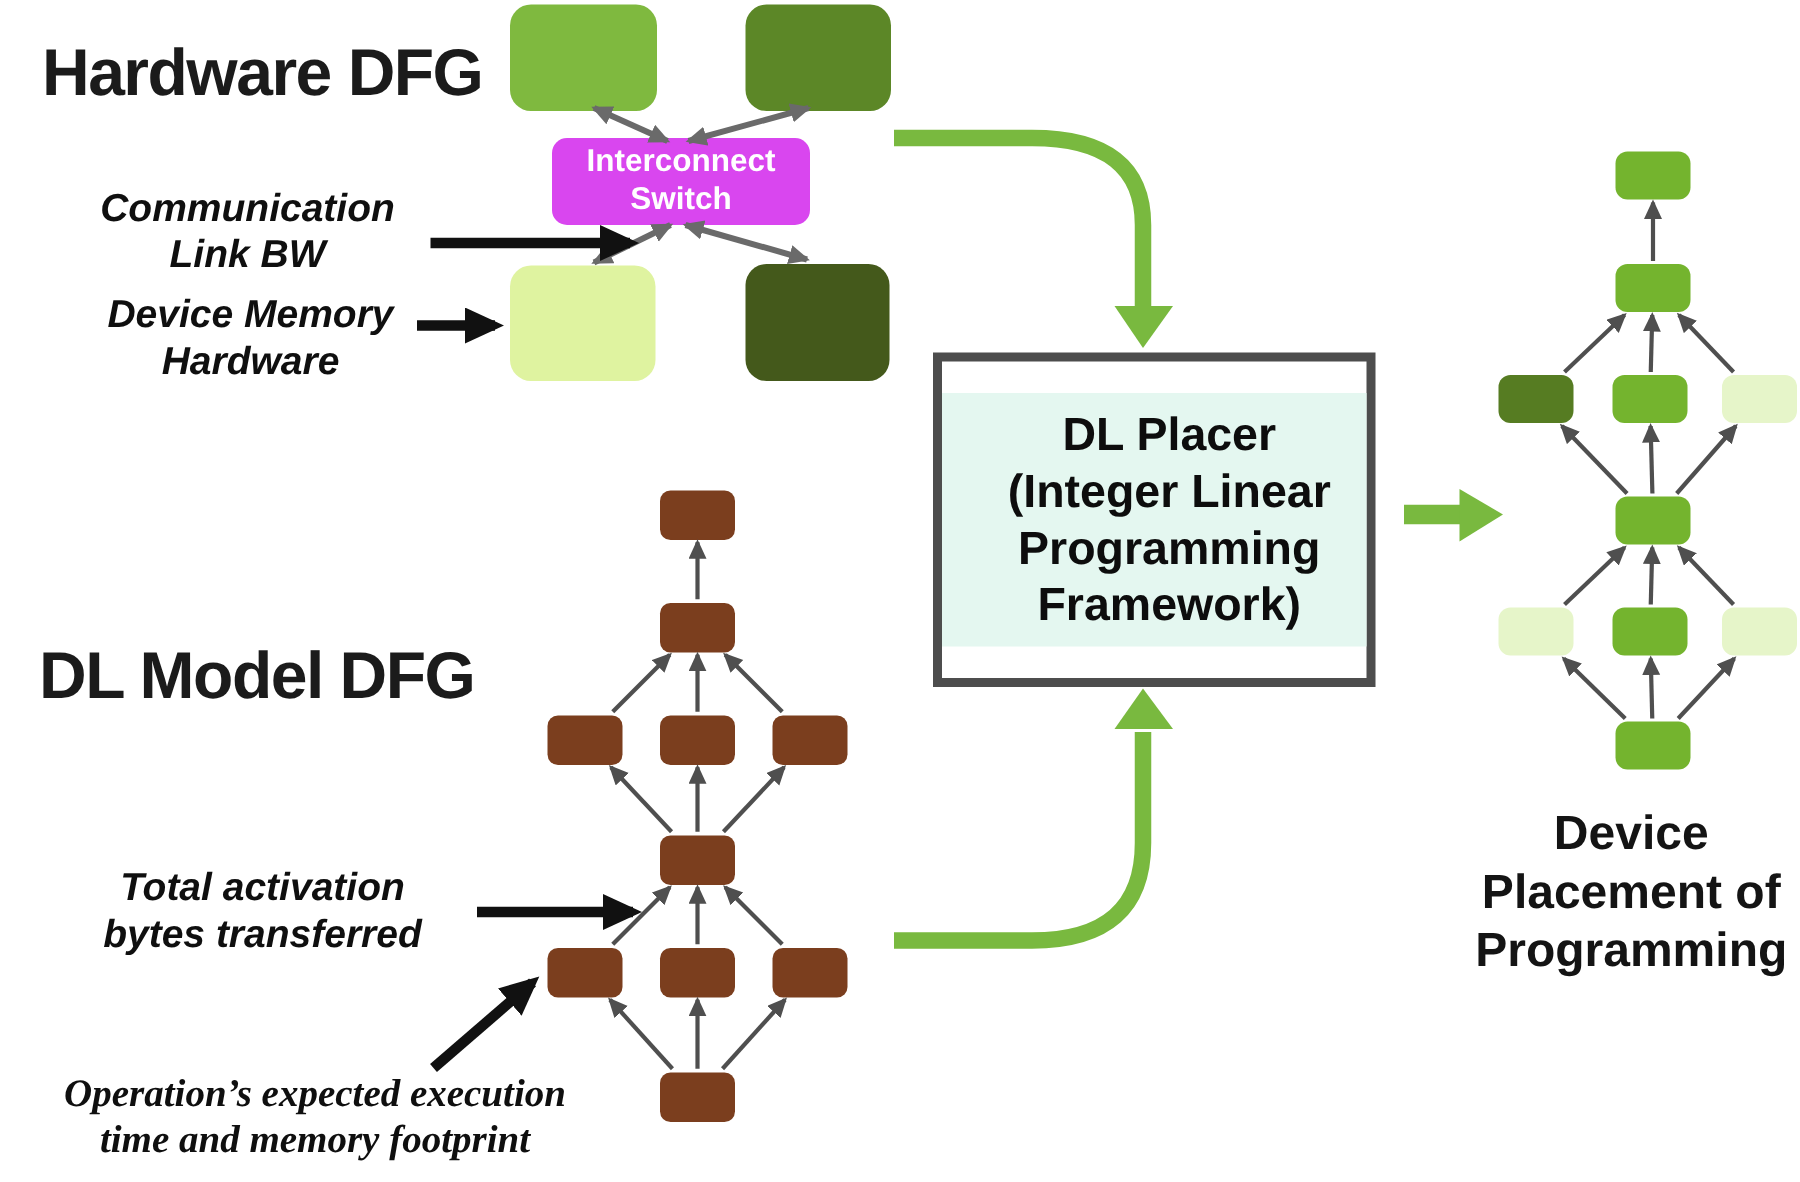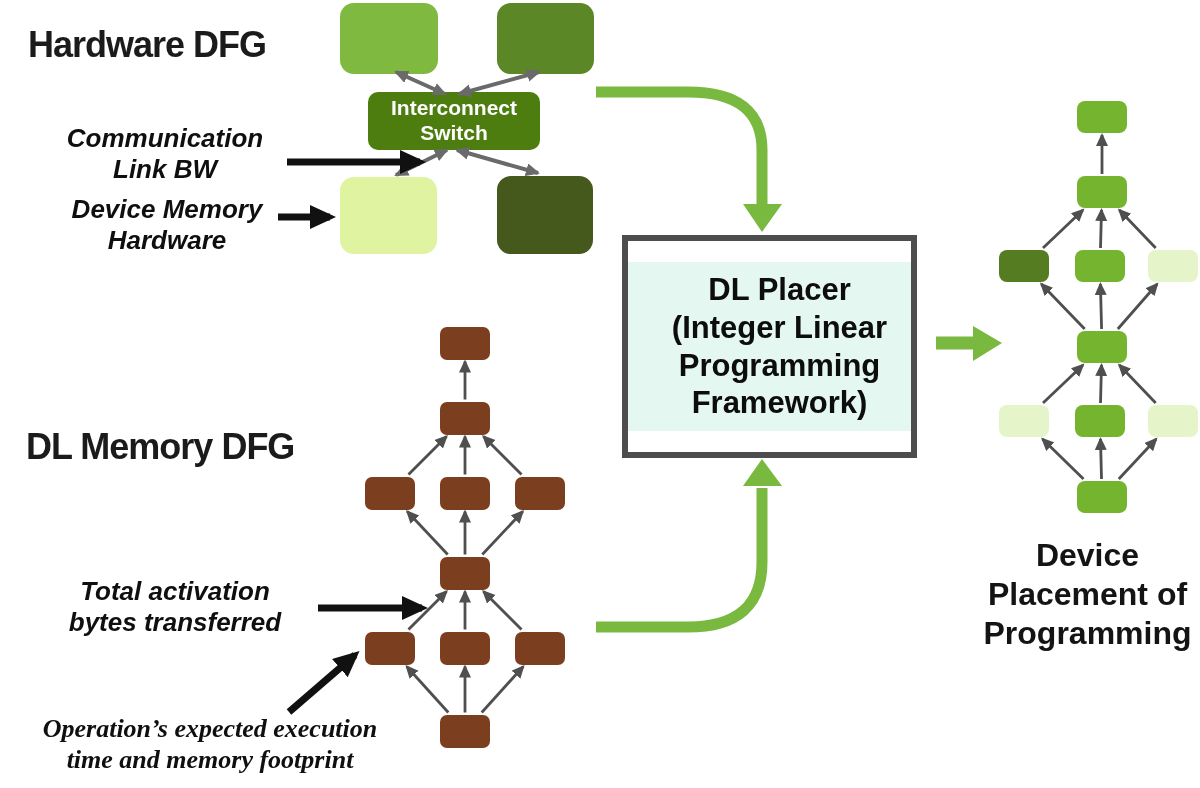--- a/index.html
+++ b/index.html
@@ -5,21 +5,21 @@
   html,body{margin:0;padding:0;background:#ffffff;}
   .canvas{
     position:relative;width:1200px;height:788px;background:#ffffff;overflow:hidden;
     font-family:"Liberation Sans","DejaVu Sans",sans-serif;color:#111;
   }
   .nodes,.arrows,.texts{position:absolute;inset:0;}
   .arrows{z-index:2;pointer-events:none;}
   .nodes{z-index:1;}
   .texts{z-index:3;pointer-events:none;}
   .dag-node{position:absolute;box-sizing:border-box;}
-  .title{position:absolute;font-size:36px;font-weight:600;letter-spacing:-1px;color:#1b1b1b;white-space:pre-line;}
+  .title{position:absolute;font-size:44px;font-weight:600;letter-spacing:-1px;color:#1b1b1b;white-space:pre-line;}
   .annot{position:absolute;font-size:26px;font-weight:700;font-style:italic;line-height:1.18;
          text-align:center;white-space:pre-line;color:#0f0f0f;}
   .switch-box{position:absolute;left:368px;top:92px;width:172px;height:58px;border-radius:10px;
       display:flex;align-items:center;justify-content:center;text-align:center;
       color:#ffffff;font-size:21px;font-weight:700;line-height:1.18;white-space:pre-line;z-index:1;}
   .placer-box{position:absolute;left:622px;top:235px;width:283px;height:211px;
       border:6px solid #4D4D4D;background:#ffffff;z-index:1;}
   .placer-fill{position:absolute;left:0;right:0;top:21px;bottom:21px;}
   .placer-label{position:absolute;inset:0;display:flex;align-items:center;justify-content:center;
       text-align:center;font-size:31px;font-weight:600;line-height:1.22;white-space:pre-line;color:#0d0d0d;padding-left:20px;}
@@ -31,21 +31,21 @@
 
 <div class="canvas">
 
   <div class="nodes">
     <div id="hw-nodes">
         <div class="dag-node" style="left: 340px; top: 3px; width: 98px; height: 71px; background: rgb(127, 185, 63); border-radius: 14px;"></div>
         <div class="dag-node" style="left: 497px; top: 3px; width: 97px; height: 71px; background: rgb(92, 135, 39); border-radius: 14px;"></div>
         <div class="dag-node" style="left: 340px; top: 177px; width: 97px; height: 77px; background: rgb(223, 243, 160); border-radius: 14px;"></div>
         <div class="dag-node" style="left: 497px; top: 176px; width: 96px; height: 78px; background: rgb(68, 89, 27); border-radius: 14px;"></div>
       </div>
-    <div class="switch-box" style="background: #4d7c0f;">Interconnect
+    <div class="switch-box" style="background: #d946ef;">Interconnect
 Switch</div>
     <div id="model-nodes">
         <div class="dag-node" style="left: 440px; top: 714.5px; width: 50px; height: 33px; background: rgb(123, 62, 30); border-radius: 7px;"></div>
         <div class="dag-node" style="left: 365px; top: 631.5px; width: 50px; height: 33px; background: rgb(123, 62, 30); border-radius: 7px;"></div>
         <div class="dag-node" style="left: 440px; top: 631.5px; width: 50px; height: 33px; background: rgb(123, 62, 30); border-radius: 7px;"></div>
         <div class="dag-node" style="left: 515px; top: 631.5px; width: 50px; height: 33px; background: rgb(123, 62, 30); border-radius: 7px;"></div>
         <div class="dag-node" style="left: 440px; top: 556.5px; width: 50px; height: 33px; background: rgb(123, 62, 30); border-radius: 7px;"></div>
         <div class="dag-node" style="left: 365px; top: 476.5px; width: 50px; height: 33px; background: rgb(123, 62, 30); border-radius: 7px;"></div>
         <div class="dag-node" style="left: 440px; top: 476.5px; width: 50px; height: 33px; background: rgb(123, 62, 30); border-radius: 7px;"></div>
         <div class="dag-node" style="left: 515px; top: 476.5px; width: 50px; height: 33px; background: rgb(123, 62, 30); border-radius: 7px;"></div>
@@ -137,21 +137,21 @@
       <polygon points="743,204 782,204 762,232" fill="#79B93F"></polygon>
       <path d="M596,627 L688,627 Q762,627 762,562 L762,488" fill="none" stroke="#79B93F" stroke-width="11" stroke-linejoin="round"></path>
       <polygon points="743,486 782,486 762,459" fill="#79B93F"></polygon>
       <path d="M936,343 L974,343" fill="none" stroke="#79B93F" stroke-width="13"></path>
       <polygon points="973,326 973,361 1002,343" fill="#79B93F"></polygon>
     </g>
   </svg>
 
   <div class="texts">
     <div class="title" style="left:28px;top:24px;">Hardware DFG</div>
-    <div class="title" style="left:26px;top:426px;">DL Memory DFG</div>
+    <div class="title" style="left:26px;top:426px;">DL Model DFG</div>
 
     <div class="annot" style="left:30px;top:123px;width:270px;">Communication
 Link BW</div>
     <div class="annot" style="left:27px;top:194px;width:280px;">Device Memory
 Hardware</div>
     <div class="annot" style="left:30px;top:576px;width:290px;">Total activation
 bytes transferred</div>
     <div class="annot" style="left:0px;top:714px;width:420px;font-family:Liberation Serif, serif;">Operation’s expected execution
 time and memory footprint</div>
 

